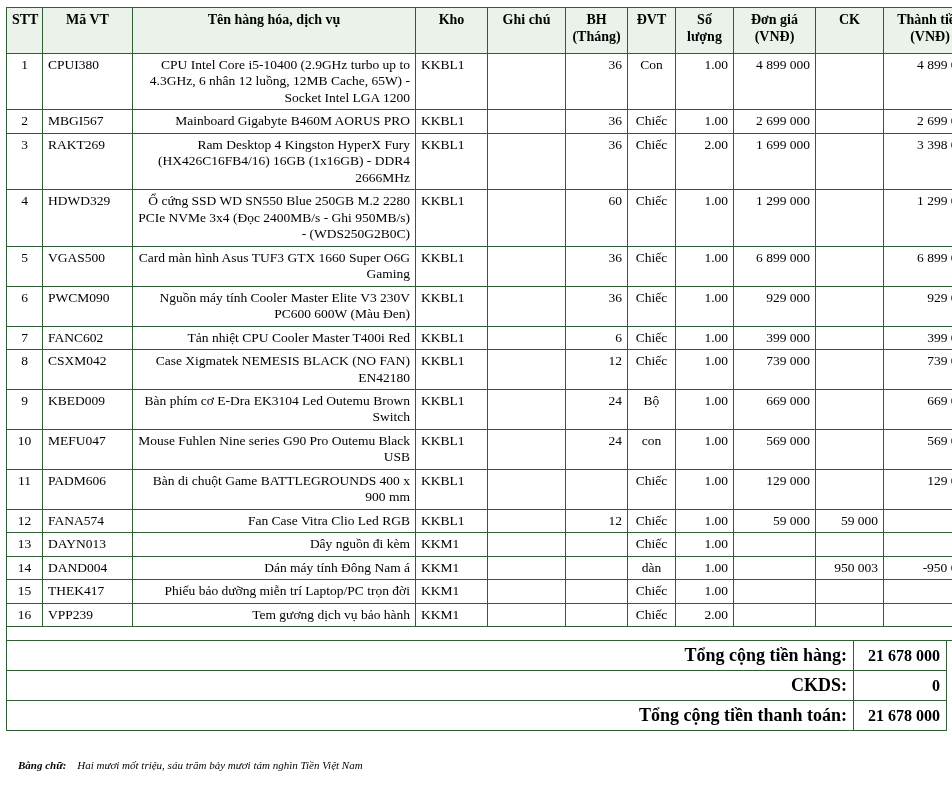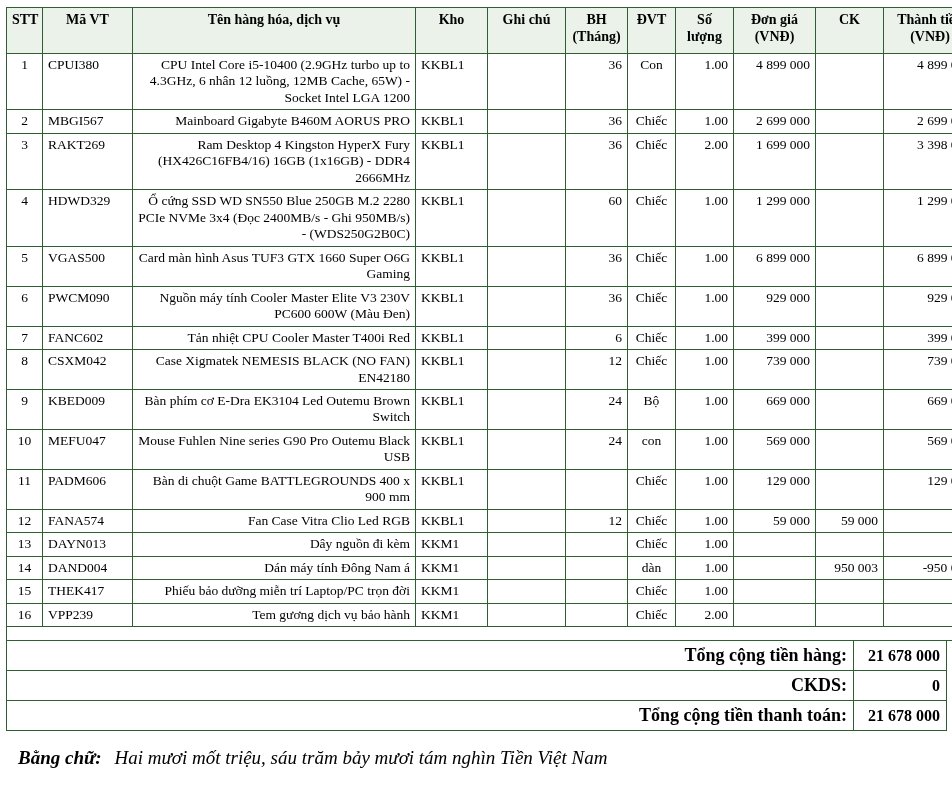--- a/index.html
+++ b/index.html
@@ -89,22 +89,22 @@
   td.tot-value {
     text-align: right;
     font-weight: bold;
     font-size: 16px;
   }
   col.t-blank { width: 756px; }
   col.t-label { width: 91px; }
   col.t-value { width: 93px; }
 
   .words {
-    margin-top: 16px;
-    font-size: 19px;
+    margin-top: 28px;
+    font-size: 11px;
     padding-left: 12px;
   }
   .words .lbl {
     font-weight: bold;
     font-style: italic;
   }
   .words .val {
     font-style: italic;
     margin-left: 8px;
   }

